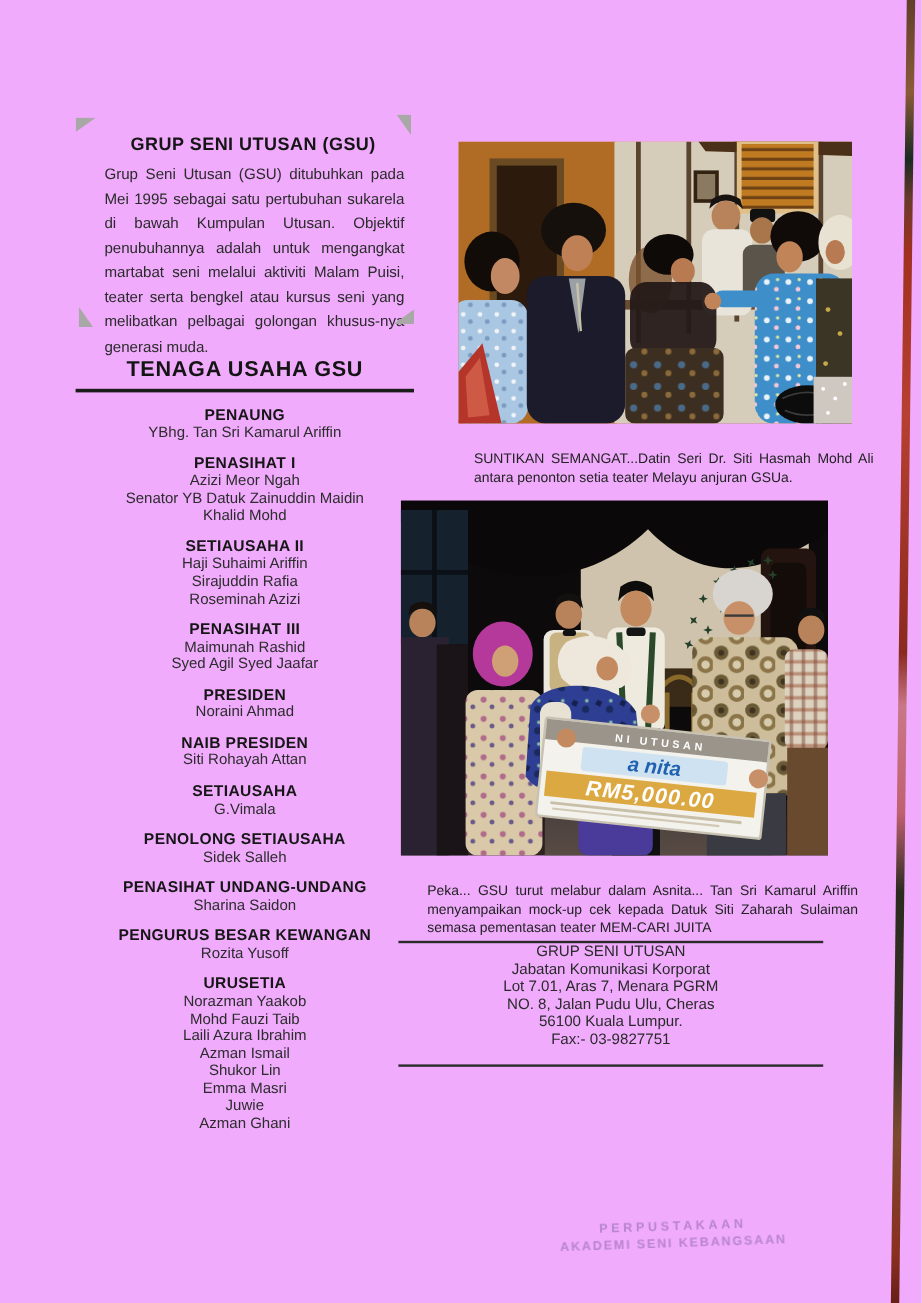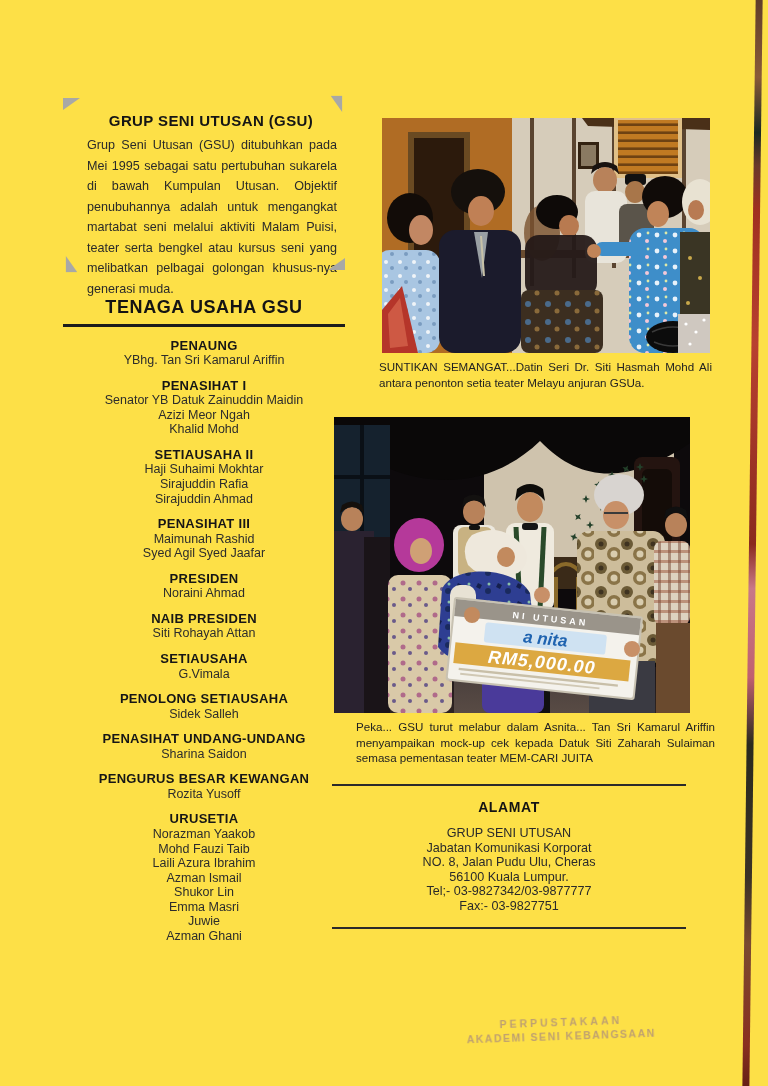--- a/index.html
+++ b/index.html
@@ -1,17 +1,17 @@
 <!DOCTYPE html>
 <html><head>
 <meta charset="utf-8">
 <style>
   html,body{margin:0;padding:0;}
   body{background:#e9e9e6;font-family:"Liberation Sans",sans-serif;}
-  .page{position:relative;width:768px;height:1086px;background:#fde047;overflow:hidden;margin:0 auto;color:#1d1d1d;}
+  .page{position:relative;width:768px;height:1086px;background:#f0abfc;overflow:hidden;margin:0 auto;color:#1d1d1d;}
 
   
   .edge-strip{position:absolute;left:749px;top:-12px;width:7px;height:1112px;
     transform:rotate(0.7deg);
     background:linear-gradient(#5a3a28 0%,#8a5a38 8%,#1a2a22 13%,#6a3a2a 16%,
       #a03020 20%,#b84030 32%,#8a2a1e 50%,#c87888 54%,#c06070 62%,
       #2a2a1e 68%,#3a3226 80%,#7a4a30 86%,#8a3020 95%,#5a1a12 100%);}
 
   
   .intro-box{position:absolute;left:63px;top:98px;width:282px;height:172px;}
@@ -34,24 +34,24 @@
   .committee .role{font-weight:bold;font-size:13px;line-height:15.5px;
     letter-spacing:.3px;color:#161616;}
   .committee .name{font-size:12.5px;line-height:14.6px;color:#2c2c2c;}
 
   
   .photo{position:absolute;margin:0;padding:0;line-height:0;}
   .photo1{left:382px;top:118px;width:328px;height:235px;}
   .photo2{left:334px;top:417px;width:356px;height:296px;}
   .photo svg{display:block;}
 
-  .caption{position:absolute;margin:0;font-size:11.6px;line-height:15.5px;
+  .caption{position:absolute;margin:16px;font-size:11.6px;line-height:15.5px;
     text-align:justify;color:#222;}
   .cap1{left:379px;top:359px;width:333px;}
-  .cap2{left:356px;top:719px;width:359px;}
+  .cap2{left:340px;top:719px;width:359px;}
 
   
   .alamat{position:absolute;left:332px;top:784px;width:354px;text-align:center;}
   .alamat .rule-thin{height:2px;background:#2a2a2a;}
   .alamat h3{margin:13px 0 11px 0;font-size:14px;letter-spacing:.6px;color:#141414;}
   .alamat .addr-line{font-size:12.6px;line-height:14.6px;color:#2a2a2a;}
   .alamat .rule-thin.bottom{margin-top:13px;}
 
   
   .stamp{position:absolute;left:436px;top:1016px;width:250px;text-align:center;
@@ -78,29 +78,29 @@
   <section class="committee">
     <h2>TENAGA USAHA GSU</h2>
     <div class="rule"></div>
     <div id="committee-list">
         <div class="group">
           <div class="role">PENAUNG</div>
           <div class="name">YBhg. Tan Sri Kamarul Ariffin</div>
         </div>
         <div class="group">
           <div class="role">PENASIHAT I</div>
+          <div class="name">Azizi Meor Ngah</div>
           <div class="name">Senator YB Datuk Zainuddin Maidin</div>
-          <div class="name">Azizi Meor Ngah</div>
           <div class="name">Khalid Mohd</div>
         </div>
         <div class="group">
           <div class="role">SETIAUSAHA II</div>
-          <div class="name">Haji Suhaimi Mokhtar</div>
+          <div class="name">Haji Suhaimi Ariffin</div>
           <div class="name">Sirajuddin Rafia</div>
-          <div class="name">Sirajuddin Ahmad</div>
+          <div class="name">Roseminah Azizi</div>
         </div>
         <div class="group">
           <div class="role">PENASIHAT III</div>
           <div class="name">Maimunah Rashid</div>
           <div class="name">Syed Agil Syed Jaafar</div>
         </div>
         <div class="group">
           <div class="role">PRESIDEN</div>
           <div class="name">Noraini Ahmad</div>
         </div>
@@ -367,27 +367,26 @@
         <circle cx="208" cy="178" r="8" fill="#c89068"></circle>
         <circle cx="138" cy="198" r="8" fill="#c28a5e"></circle>
         <circle cx="298" cy="232" r="8" fill="#c89068"></circle>
       </g>
     </svg>
   </figure>
   <p class="caption cap2">Peka... GSU turut melabur dalam Asnita... Tan Sri Kamarul Ariffin menyampaikan mock-up cek kepada Datuk Siti Zaharah Sulaiman semasa pementasan teater MEM-CARI JUITA</p>
 
   <section class="alamat">
     <div class="rule-thin top"></div>
-    <h3>ALAMAT</h3>
     <div id="address-lines">
         <div class="addr-line">GRUP SENI UTUSAN</div>
         <div class="addr-line">Jabatan Komunikasi Korporat</div>
+        <div class="addr-line">Lot 7.01, Aras 7, Menara PGRM</div>
         <div class="addr-line">NO. 8, Jalan Pudu Ulu, Cheras</div>
         <div class="addr-line">56100 Kuala Lumpur.</div>
-        <div class="addr-line">Tel;- 03-9827342/03-9877777</div>
         <div class="addr-line">Fax:- 03-9827751</div>
       </div>
     <div class="rule-thin bottom"></div>
   </section>
 
   <div class="stamp">
     <div class="s1">PERPUSTAKAAN</div>
     <div class="s2">AKADEMI SENI KEBANGSAAN</div>
   </div>
 

